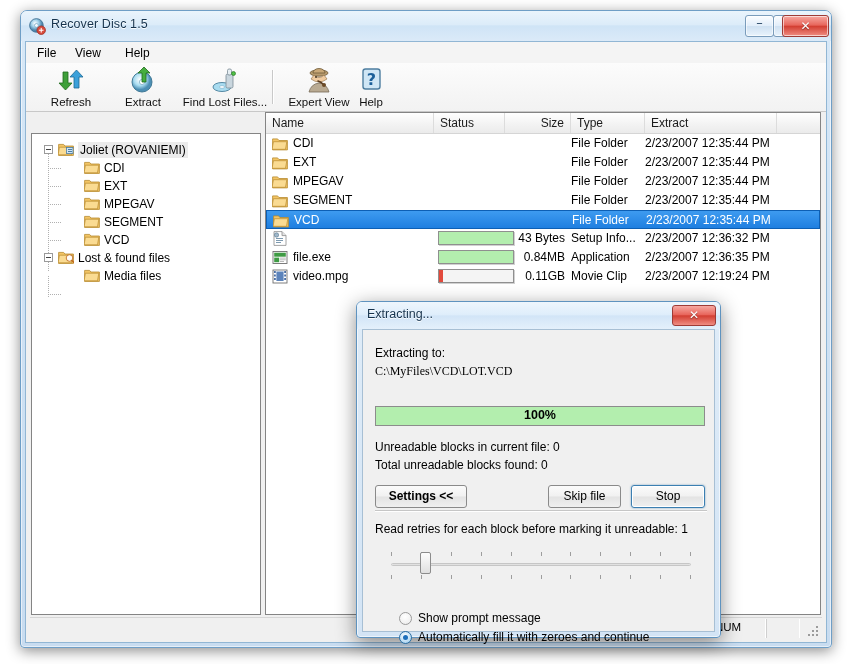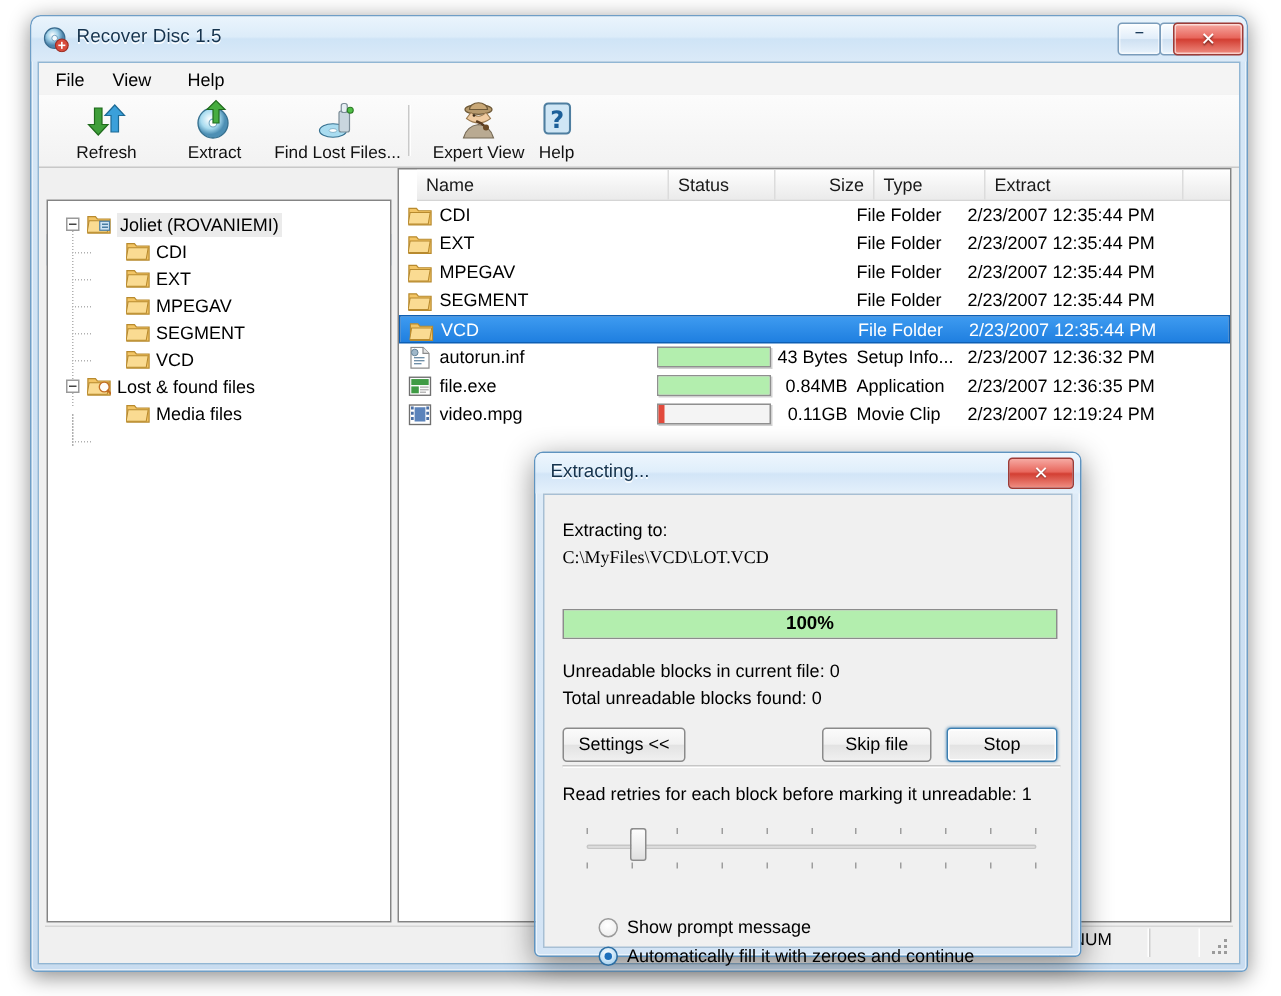--- a/index.html
+++ b/index.html
@@ -143,21 +143,21 @@
   .dotline-v { position: absolute; width: 1px; background-image: repeating-linear-gradient(to bottom,#b0b0b0 0 1px,transparent 1px 2px); }
   .dotline-h { position: absolute; height: 1px; background-image: repeating-linear-gradient(to right,#b0b0b0 0 1px,transparent 1px 2px); }
 
   
   #list-pane {
     position: absolute; left: 239px; top: 70px; right: 5px; bottom: 27px;
     background: #ffffff; border: 1px solid #848484; box-sizing: border-box;
     overflow: hidden;
   }
   #list-header {
-    position: absolute; left: 12px; top: 0; right: 0; height: 20px;
+    position: absolute; left: 0; top: 0; right: 0; height: 20px;
     background: linear-gradient(to bottom,#ffffff 0%,#f3f3f3 55%,#ebebeb 100%);
     border-bottom: 1px solid #d5d5d5;
   }
   .hcell {
     position: absolute; top: 0; height: 20px; line-height: 20px;
     font-size: 12px; color: #1a1a1a; cursor: default;
     border-right: 1px solid #dcdcdc; box-sizing: border-box;
   }
   .hcell .htx { position: absolute; top: 0; }
   .hcell.right .htx { right: 6px; }
@@ -578,21 +578,20 @@
 
       <div class="lrow" style="top:116px">
         <svg class="row-ico" viewBox="0 0 16 15">
           <path d="M2 0.6 h8 l4 4 v9.8 h-12 z" fill="#ffffff" stroke="#8c8c8c" stroke-width="0.8"></path>
           <path d="M10 0.6 v4 h4" fill="#e3e3e3" stroke="#8c8c8c" stroke-width="0.8"></path>
           <rect x="4" y="7" width="7" height="0.9" fill="#6f8fa8"></rect>
           <rect x="4" y="9" width="7" height="0.9" fill="#6f8fa8"></rect>
           <rect x="4" y="11" width="5" height="0.9" fill="#6f8fa8"></rect>
           <circle cx="4.5" cy="4" r="2.2" fill="#9fb7c9" stroke="#5d7a90" stroke-width="0.6"></circle>
         </svg>
-        <div class="c" style="left:27px;width:140px">autorun.inf</div>
         <div class="statusbar-cell" style="left:172px">
           <div class="statusbar-fill" id="sfill-0" style="width: 100%; background: rgb(179, 238, 174);"></div>
         </div>
         <div class="c right" style="left:239px;width:60px">43 Bytes</div>
         <div class="c" style="left:305px;width:72px">Setup Info...</div>
         <div class="c" style="left:379px;width:132px">2/23/2007 12:36:32 PM</div>
       </div>
 
       <div class="lrow" style="top:135px">
         <svg class="row-ico" viewBox="0 0 16 15">
@@ -665,21 +664,21 @@
     <div class="dlg-text" style="left:12px; top:34px;font-family:Liberation Serif, serif;">C:\MyFiles\VCD\LOT.VCD</div>
 
     <div id="dlg-progress">
       <div id="dlg-progress-fill" style="width: 100%; background: rgb(179, 238, 174);"></div>
       <div id="dlg-progress-text">100%</div>
     </div>
 
     <div class="dlg-text" style="left:12px; top:110px;">Unreadable blocks in current file: 0</div>
     <div class="dlg-text" style="left:12px; top:128px;">Total unreadable blocks found: 0</div>
 
-    <div class="dbtn" style="left:12px; top:155px; width:82px;">Settings &lt;&lt;</div>
+    <div class="dbtn" style="left:12px; top:155px; width:92px;font-weight:bold;">Settings &lt;&lt;</div>
     <div class="dbtn" style="left:185px; top:155px; width:73px;">Skip file</div>
     <div class="dbtn default" style="left:268px; top:155px; width:74px;">Stop</div>
 
     <div id="dlg-divider"></div>
 
     <div class="dlg-text" style="left:12px; top:192px;">Read retries for each block before marking it unreadable: 1</div>
 
     <div id="slider">
       <div id="slider-track"></div>
       <div id="slider-ticks-top">

